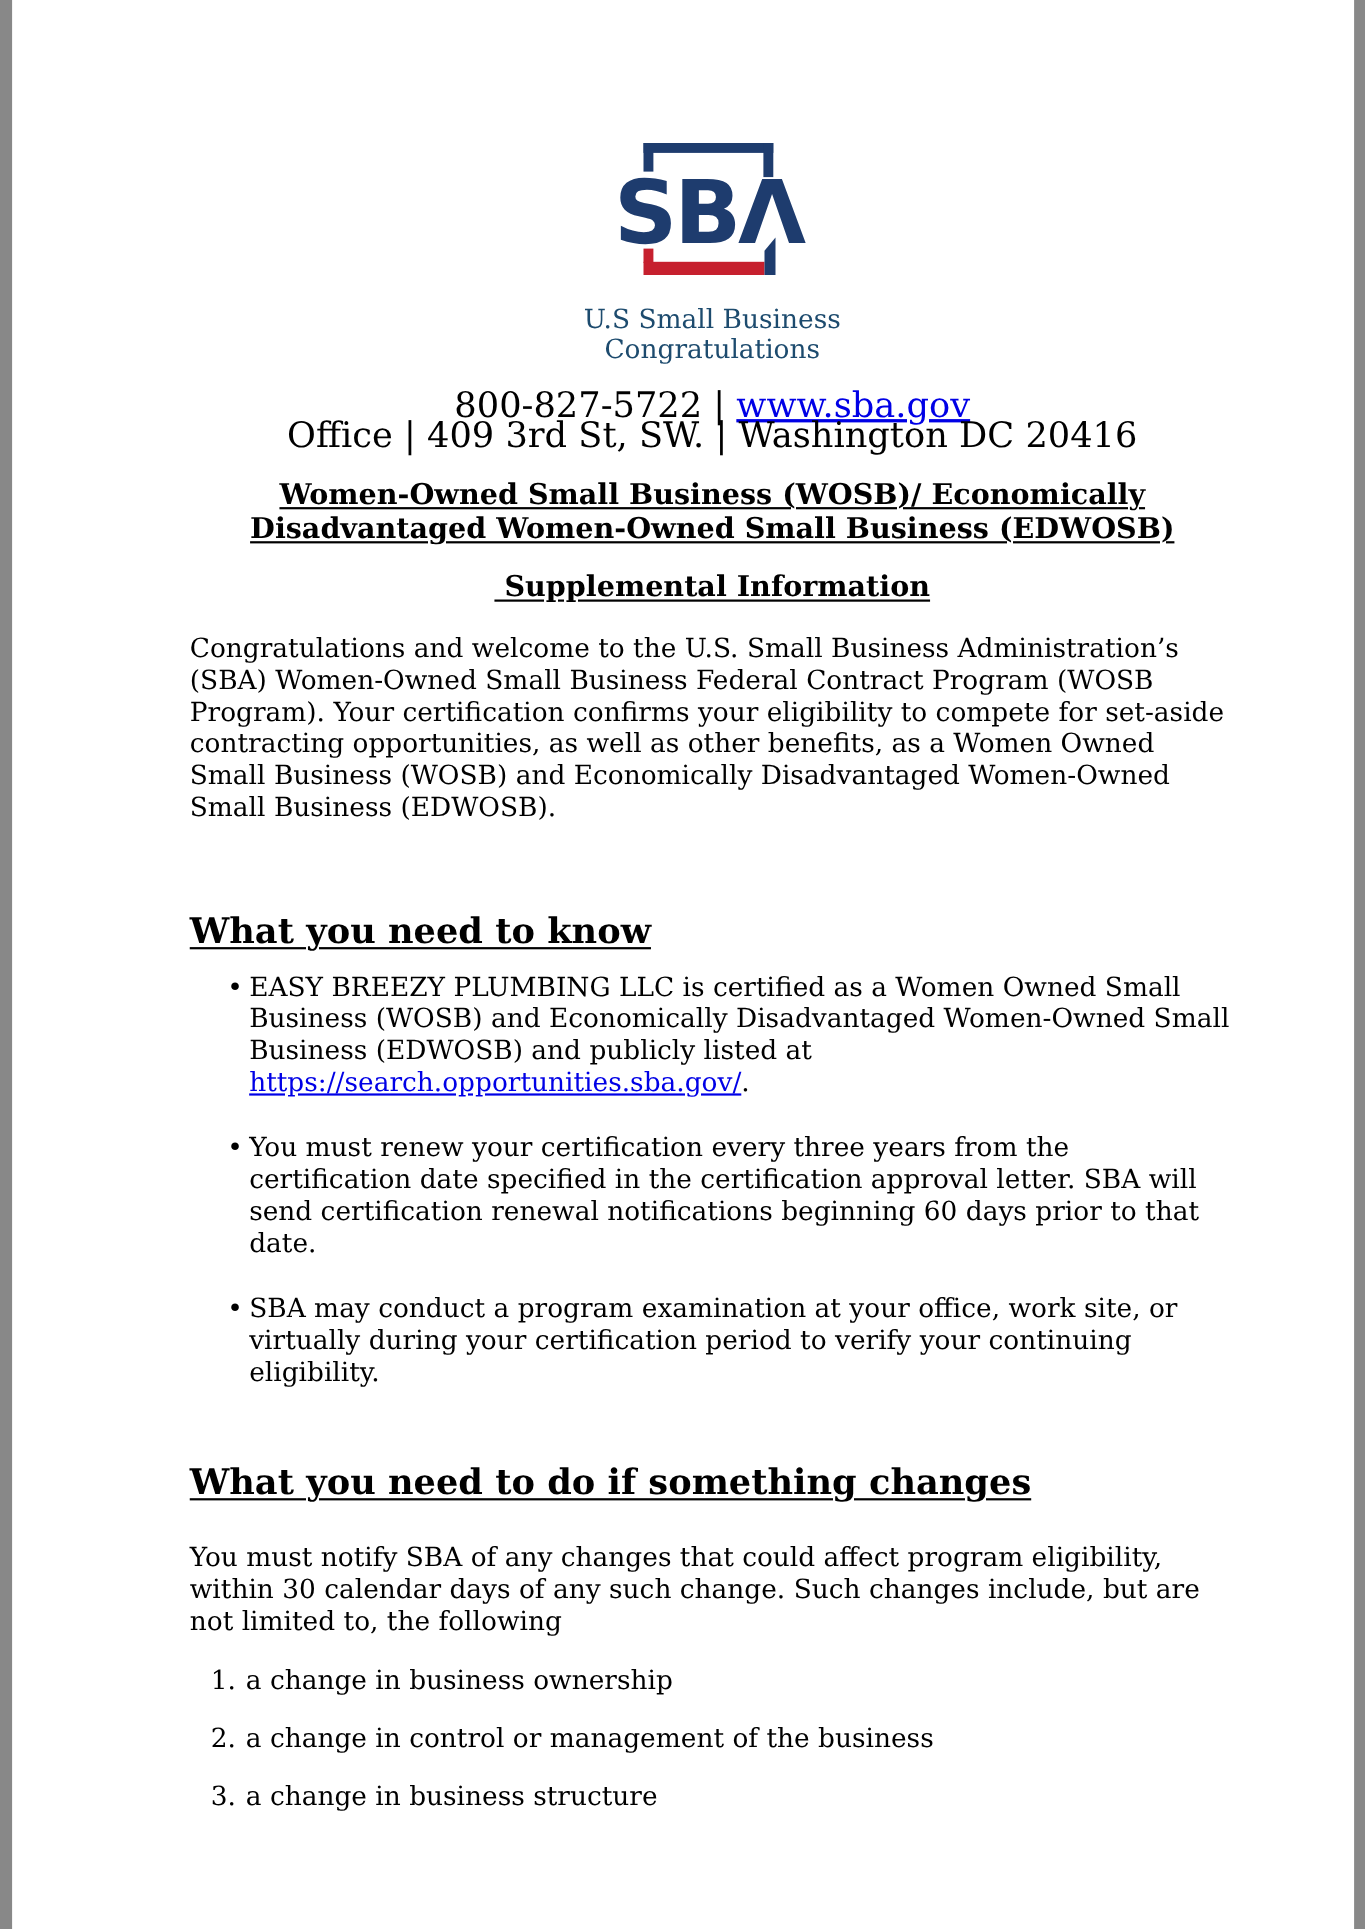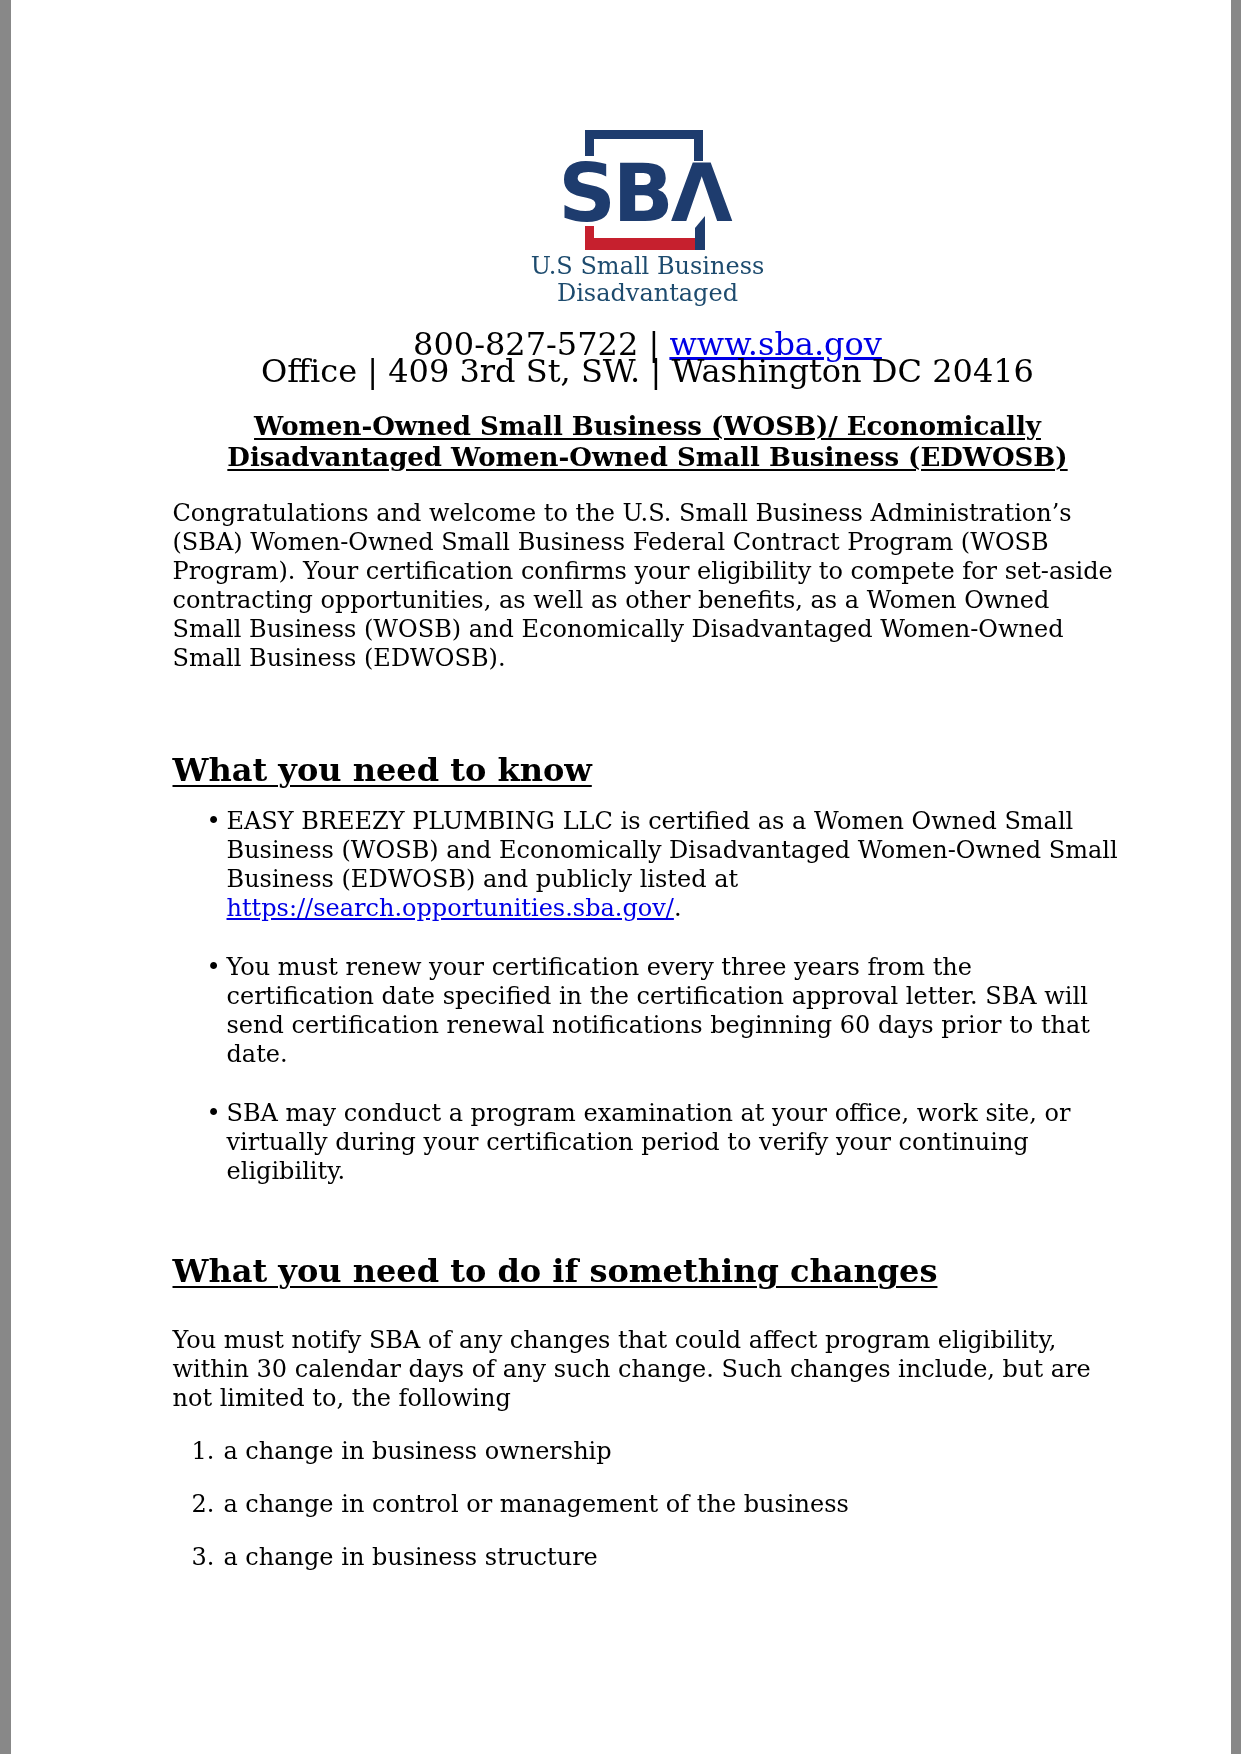--- a/index.html
+++ b/index.html
@@ -26,21 +26,21 @@
   .logo-wrap{width:160px;margin:128px auto 0;}
   .logo-svg{overflow:visible;display:block;}
   .logo-svg .navy{fill:var(--logo-navy);}
   .logo-svg .red{fill:var(--logo-red);}
   .logo-letters{
     font-family:"DejaVu Sans","Liberation Sans",sans-serif;
     font-weight:bold;font-size:80px;letter-spacing:-3px;
     fill:var(--logo-navy);
   }
   .org-name{
-    text-align:center;
+    margin-top:24px;text-align:center;
     color:var(--org-text-blue);
     font-size:24px;line-height:27px;
   }
   .contact{margin-top:24px;text-align:center;font-size:32px;line-height:27px;}
   a.link{color:var(--link-blue);text-decoration:underline;cursor:pointer;}
   
   .doc-title{
     margin:26px auto 0;max-width:1015px;text-align:center;
     font-size:26px;line-height:31px;font-weight:bold;
     text-decoration:underline;text-decoration-thickness:2px;text-underline-offset:3px;
@@ -87,31 +87,32 @@
           <rect class="navy" x="126" y="2" width="9" height="31"></rect>
           <text class="logo-letters" x="76" y="93" text-anchor="middle">SBΛ</text>
           <rect class="red" x="17" y="98" width="9" height="13"></rect>
           <rect class="red" x="17" y="110" width="110" height="12"></rect>
           <polygon class="navy" points="127,100 137,88 137,122 127,122"></polygon>
         </svg>
       </div>
 
       <div class="org-name">
         <div>U.S Small Business</div>
-        <div>Disadvantaged</div>
+        <div>Congratulations</div>
       </div>
 
       <div class="contact">
         <div><span>800-827-5722</span> <span>|</span> <a class="link" href="#">www.sba.gov</a></div>
         <div>Office | 409 3rd St, SW. | Washington DC 20416</div>
       </div>
     </header>
 
     <h1 class="doc-title">Women-Owned Small Business (WOSB)/ Economically Disadvantaged Women-Owned Small Business (EDWOSB)</h1>
 
+    <h2 class="doc-subtitle">&nbsp;Supplemental Information</h2>
 
     <p class="intro">Congratulations and welcome to the U.S. Small Business Administration’s (SBA) Women-Owned Small Business Federal Contract Program (WOSB Program). Your certification confirms your eligibility to compete for set-aside contracting opportunities, as well as other benefits, as a Women Owned Small Business (WOSB) and Economically Disadvantaged Women-Owned Small Business (EDWOSB).</p>
 
     <h3 class="section-heading first">What you need to know</h3>
 
     <ul class="bullets">
       <li><span>EASY BREEZY PLUMBING LLC is certified as a Women Owned Small Business (WOSB) and Economically Disadvantaged Women-Owned Small Business (EDWOSB) and publicly listed at </span><a class="link" href="#">https://search.opportunities.sba.gov/</a><span>.</span></li>
       <li>You must renew your certification every three years from the certification date specified in the certification approval letter. SBA will send certification renewal notifications beginning 60 days prior to that date.</li>
       <li>SBA may conduct a program examination at your office, work site, or virtually during your certification period to verify your continuing eligibility.</li>
     </ul>

